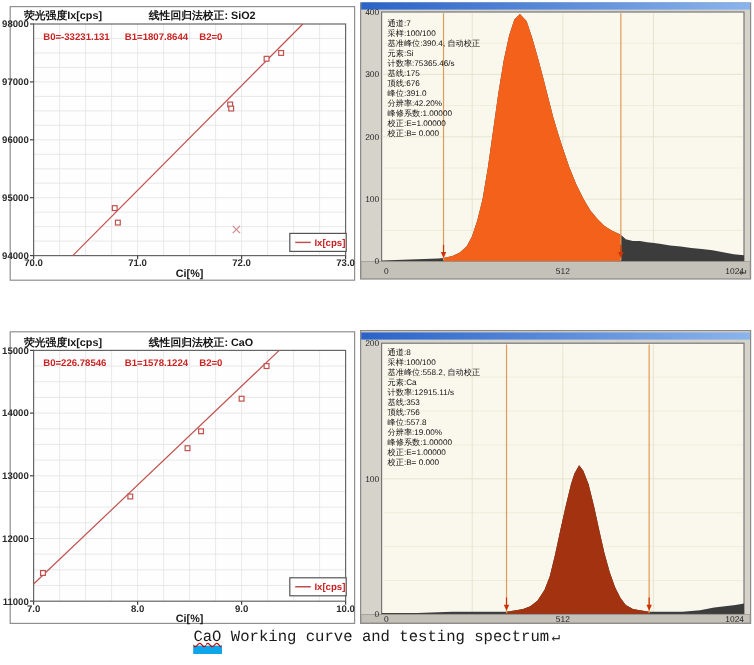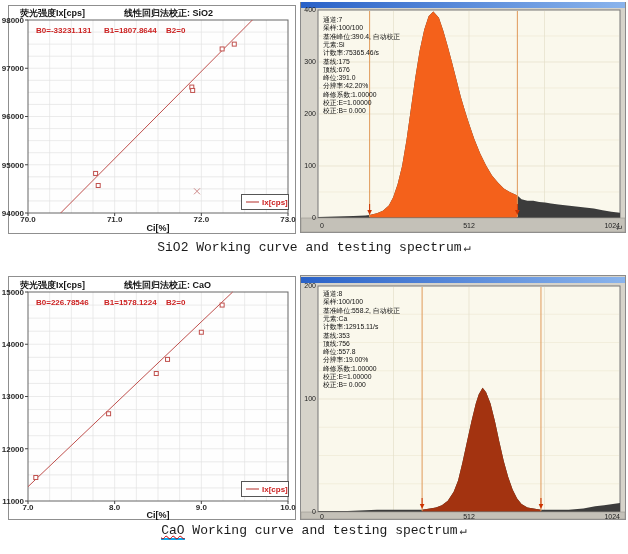--- a/index.html
+++ b/index.html
@@ -18,21 +18,21 @@
   .t-xlabel{font-size:9px;font-weight:bold;fill:#141414;}
   .t-legend{font-size:8px;font-weight:bold;fill:#cc2222;}
   .t-info{font-size:6.8px;fill:#101010;}
   .t-sptick{font-size:7px;fill:#222;}
   .legend-box{fill:#ffffff;stroke:#555;stroke-width:1;}
   .legend-line{stroke:#c0504d;stroke-width:1.2;}
   .caption{position:absolute;left:0;width:628px;text-align:center;
            font-family:"Liberation Mono",monospace;font-size:13px;color:#1a1a1a;}
   #caption-sio2{top:240px;}
   #caption-cao{top:523px;}
-  .misspell{border-bottom:2px solid #0ea5e9;text-decoration:underline wavy #cc0000 1px;
+  .misspell{border-bottom:7px solid #0ea5e9;text-decoration:underline wavy #cc0000 1px;
             text-decoration-skip-ink:none;}
   .ret{color:#333;font-size:12px;margin-left:2px;}
   .stray-ret{position:absolute;left:616px;top:221px;color:#444;font-size:10px;
              font-family:"Liberation Mono",monospace;}
 </style>
 </head>
 <body>
 
 <div class="page">
 
@@ -160,23 +160,20 @@
           <text x="23" y="69.80000000000001" class="t-info">顶线:676</text>
           <text x="23" y="78.10000000000001" class="t-info">峰位:391.0</text>
           <text x="23" y="86.4" class="t-info">分辨率:42.20%</text>
           <text x="23" y="94.7" class="t-info">峰修系数:1.00000</text>
           <text x="23" y="103" class="t-info">校正:E=1.00000</text>
           <text x="23" y="111.30000000000001" class="t-info">校正:B= 0.000</text>
         </g>
       </svg>
   </section>
 
-  <div class="caption" id="caption-sio2">
-    <span>SiO2 Working curve and testing spectrum</span><span class="ret">↵</span>
-  </div>
   <span class="stray-ret">↵</span>
 
   <section class="panel" id="cao-curve-panel">
     <svg id="cao-curve" width="288" height="244" viewBox="0 0 288 244">
         <g>
           <rect x="0.5" y="0.5" width="287" height="243" fill="#ffffff" stroke="#8f8f8f"></rect>
           <rect x="20" y="16" width="260" height="209" fill="#fefefe"></rect>
           <line x1="41.666666666666664" y1="16" x2="41.666666666666664" y2="225" stroke="#e3e3e3" stroke-width="0.7"></line>
           <line x1="63.33333333333333" y1="16" x2="63.33333333333333" y2="225" stroke="#e3e3e3" stroke-width="0.7"></line>
           <line x1="85" y1="16" x2="85" y2="225" stroke="#e3e3e3" stroke-width="0.7"></line>

